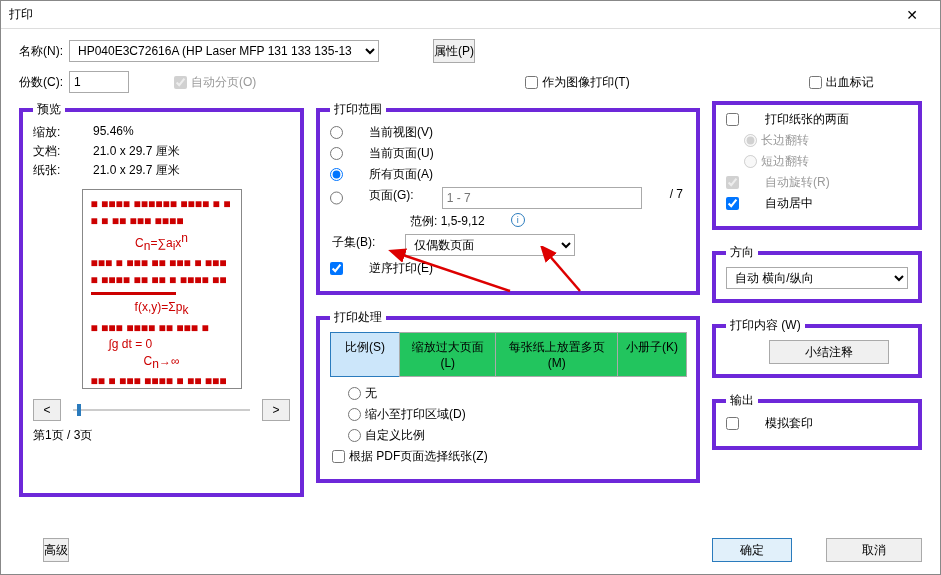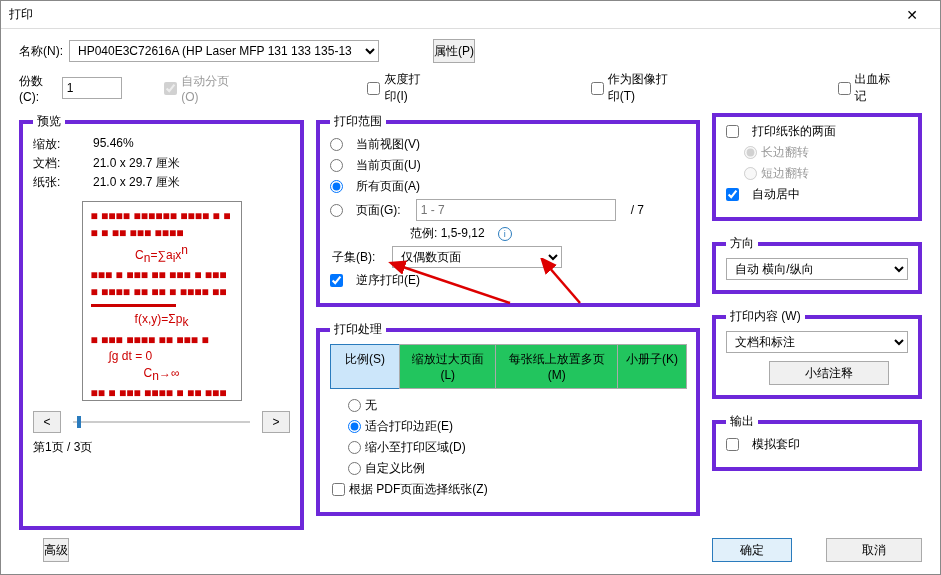--- a/index.html
+++ b/index.html
@@ -23,21 +23,21 @@
 .col-right { width: 210px; }
 .preview-meta div { display: flex; margin-bottom: 2px; }
 .preview-meta .k { width: 60px; }
 .thumb { border: 1px solid #888; width: 160px; height: 200px; margin: 10px auto; background: #fff; padding: 6px 8px; font-size: 4px; color: #c00; overflow: hidden; line-height: 1.4; }
 .thumb .hl { height: 3px; background: #c00; margin: 4px 0; }
 .thumb .txt { white-space: normal; word-break: break-all; }
 .pager { display: flex; align-items: center; justify-content: center; gap: 6px; margin-top: 6px; }
 .pager .arrow { width: 28px; height: 22px; border: 1px solid #aaa; background: #f0f0f0; text-align: center; line-height: 20px; cursor: pointer; }
 .slider-track { flex: 1; height: 2px; background: #ccc; position: relative; margin: 0 6px; }
 .slider-thumb { position: absolute; left: 4px; top: -5px; width: 4px; height: 12px; background: #2a7bbd; }
-.range-row { display: flex; align-items: center; gap: 9px; margin-bottom: 4px; }
+.range-row { display: flex; gap: 22px; margin-bottom: 4px; }
 .tabs { display: flex; margin-bottom: 8px; }
 .tab { border: 1px solid #aaa; padding: 6px 8px; text-align: center; background: #22c55e; margin-right: -1px; min-width: 70px; cursor: pointer; }
 .tab.active { background: #cce6fa; border-color: #2a7bbd; }
 .indent { margin-left: 18px; margin-bottom: 4px; display: flex; align-items: center; }
 .btm { position: absolute; bottom: 12px; left: 18px; right: 18px; display: flex; align-items: center; }
 .btm .spacer { flex: 1; }
 .arrow-svg { position: absolute; pointer-events: none; z-index: 5; }
 .sec { margin-bottom: 14px; }
 .info-ico { display: inline-block; width: 14px; height: 14px; border: 1px solid #2a7bbd; border-radius: 50%; color: #2a7bbd; font-size: 9px; text-align: center; line-height: 12px; margin-left: 4px; }
 .disabled { color: #999; }
@@ -59,24 +59,20 @@
   </div>
   <div class="row">
     <span class="lbl">份数(C):</span>
     <input type="text" style="width: 60px;" value="1">
     <span style="width:16px"></span>
     <span class="chk-line disabled">
         <input type="checkbox" checked="" disabled="" style="">
         <span>自动分页(O)</span>
       </span>
     <span style="width:90px"></span>
-    <span class="chk-line">
-        <input type="checkbox" style="">
-        <span>灰度打印(I)</span>
-      </span>
     <span style="width:120px"></span>
     <span class="chk-line">
         <input type="checkbox" style="">
         <span>作为图像打印(T)</span>
       </span>
     <span style="width:120px"></span>
     <span class="chk-line">
         <input type="checkbox" style="">
         <span>出血标记</span>
       </span>
@@ -172,24 +168,20 @@
           <div class="tab active">比例(S)</div>
           <div class="tab">缩放过大页面(L)</div>
           <div class="tab">每张纸上放置多页(M)</div>
           <div class="tab">小册子(K)</div>
         </div>
         <div class="indent">
             <input type="radio" name="h" style="">
             <span>无</span>
           </div>
         <div class="indent">
-            <input type="radio" name="h" checked="" style="">
-            <span>适合打印边距(E)</span>
-          </div>
-        <div class="indent">
             <input type="radio" name="h" style="">
             <span>缩小至打印区域(D)</span>
           </div>
         <div class="indent">
             <input type="radio" name="h" style="">
             <span>自定义比例</span>
           </div>
         <div class="indent" style="margin-left:2px">
             <input type="checkbox" style="">
             <span>根据 PDF页面选择纸张(Z)</span>
@@ -204,34 +196,37 @@
             <span>打印纸张的两面</span>
           </div>
         <div class="indent disabled">
             <input type="radio" checked="" disabled="" style="">
             <span>长边翻转</span>
           </div>
         <div class="indent disabled">
             <input type="radio" disabled="" style="">
             <span>短边翻转</span>
           </div>
+        <div class="range-row disabled">
+            <input type="checkbox" checked="" disabled="" style="">
+            <span>自动旋转(R)</span>
+          </div>
         <div class="range-row">
             <input type="checkbox" checked="" style="">
             <span>自动居中</span>
           </div>
       </fieldset>
 
       <fieldset class="sec">
         <legend>方向</legend>
         <select style="width:100%"><option>自动 横向/纵向</option></select>
       </fieldset>
 
       <fieldset class="sec">
         <legend>打印内容 (W)</legend>
-        <select style="width:100%;margin-bottom:8px"><option>文档和标注</option></select>
         <div style="text-align:center"><button style="width:120px">小结注释</button></div>
       </fieldset>
 
       <fieldset class="sec">
         <legend>输出</legend>
         <div class="range-row">
             <input type="checkbox" style="">
             <span>模拟套印</span>
           </div>
       </fieldset>

